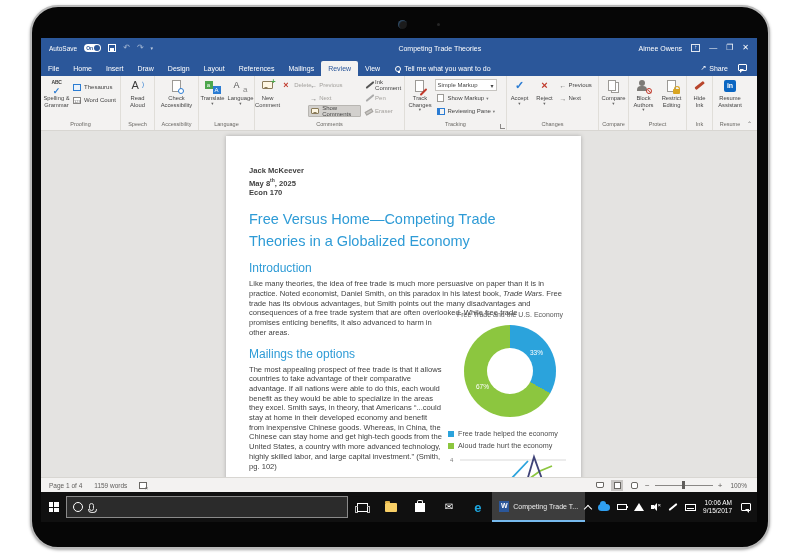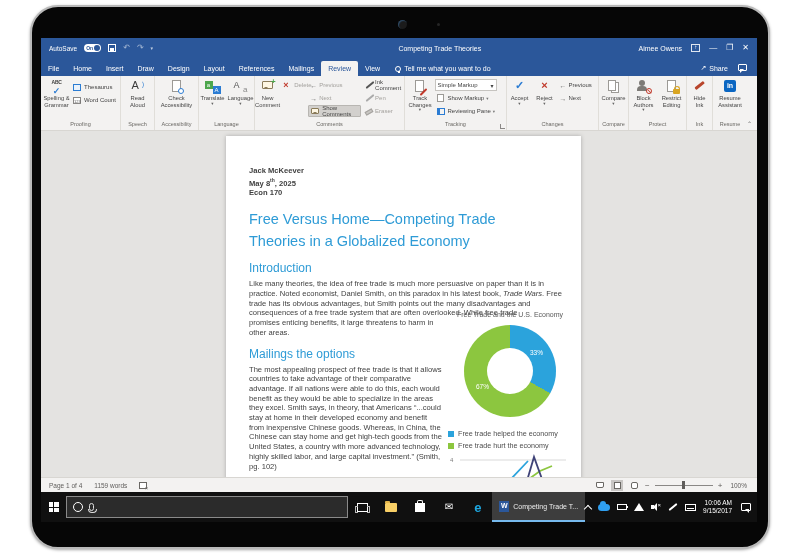--- a/index.html
+++ b/index.html
@@ -515,21 +515,21 @@
         <div class="page">
           <div class="content">
             <div class="meta-line">Jack McKeever</div>
             <div class="meta-line"><span>May 8</span><sup>th</sup><span>, 2025</span></div>
             <div class="meta-line">Econ 170</div>
 
             <div class="doc-title">Free Versus Home—Competing Trade Theories in a Globalized Economy</div>
 
             <div class="doc-h2">Introduction</div>
             <div class="body-text w-full"><span>Like many theories, the idea of free trade is much more persuasive on paper than it is in practice. Noted economist, Daniel Smith, on this paradox in his latest book, </span><span class="italic">Trade Wars</span><span>. Free trade has its obvious advantages, but Smith points out the many disadvantages and consequences of a free trade system that are often overlooked. While free trade</span></div>
-            <div class="body-text w-narrow" style="margin-top:0">promises enticing benefits, it large threatens to harm in other areas.</div>
+            <div class="body-text w-narrow" style="margin-top:0">promises enticing benefits, it also advanced to harm in other areas.</div>
 
             <div class="doc-h2 mt-9">Mailings the options</div>
             <div class="body-text w-narrow">The most appealing prospect of free trade is that it allows countries to take advantage of their comparative advantage. If all nations were able to do this, each would benefit as they would be able to specialize in the areas they excel. Smith says, in theory, that Americans “...could stay at home in their developed economy and benefit from inexpensive Chinese goods. Whereas, in China, the Chinese can stay home and get high-tech goods from the United States, a country with more advanced technology, highly skilled labor, and large capital investment.” (Smith, pg. 102)</div>
             <div class="body-text w-narrow mt-9">Free trade certainly paints a rosy picture, but there is a downside. If we stick with the scenario that Americans buy cheap goods from China, then there is a possibility that jobs</div>
           </div>
 
           <div class="chartblock">
             <div class="chart-title">Free Trade and the U.S. Economy</div>
             <div class="donut-wrap">
               <div class="donut">
@@ -538,21 +538,21 @@
               <span class="pct pct-blue">33%</span>
               <span class="pct pct-green">67%</span>
             </div>
             <div class="legend">
               <div class="legend-row">
                 <span class="swatch" style="background:#2ba3dc"></span>
                 <span>Free trade helped the economy</span>
               </div>
               <div class="legend-row">
                 <span class="swatch" style="background:#8cc63f"></span>
-                <span>Free trade hurt the economy</span>
+                <span>Aloud trade hurt the economy</span>
               </div>
             </div>
             <svg class="linechart" width="122" height="40">
               <text x="2" y="9">4</text>
               <line x1="12" y1="7" x2="118" y2="7" stroke="#d9d9d9" stroke-width="1"></line>
               <text x="2" y="35">3</text>
               <line x1="12" y1="33" x2="118" y2="33" stroke="#d9d9d9" stroke-width="1"></line>
               <circle cx="22" cy="30" r="1.6" fill="#2ba3dc"></circle>
               <polyline points="48,31 62,27 80,8" fill="none" stroke="#2ba3dc" stroke-width="1.8"></polyline>
               <polyline points="52,26 58,30 64,29 74,31 92,18 104,13" fill="none" stroke="#8cc63f" stroke-width="1.8"></polyline>

